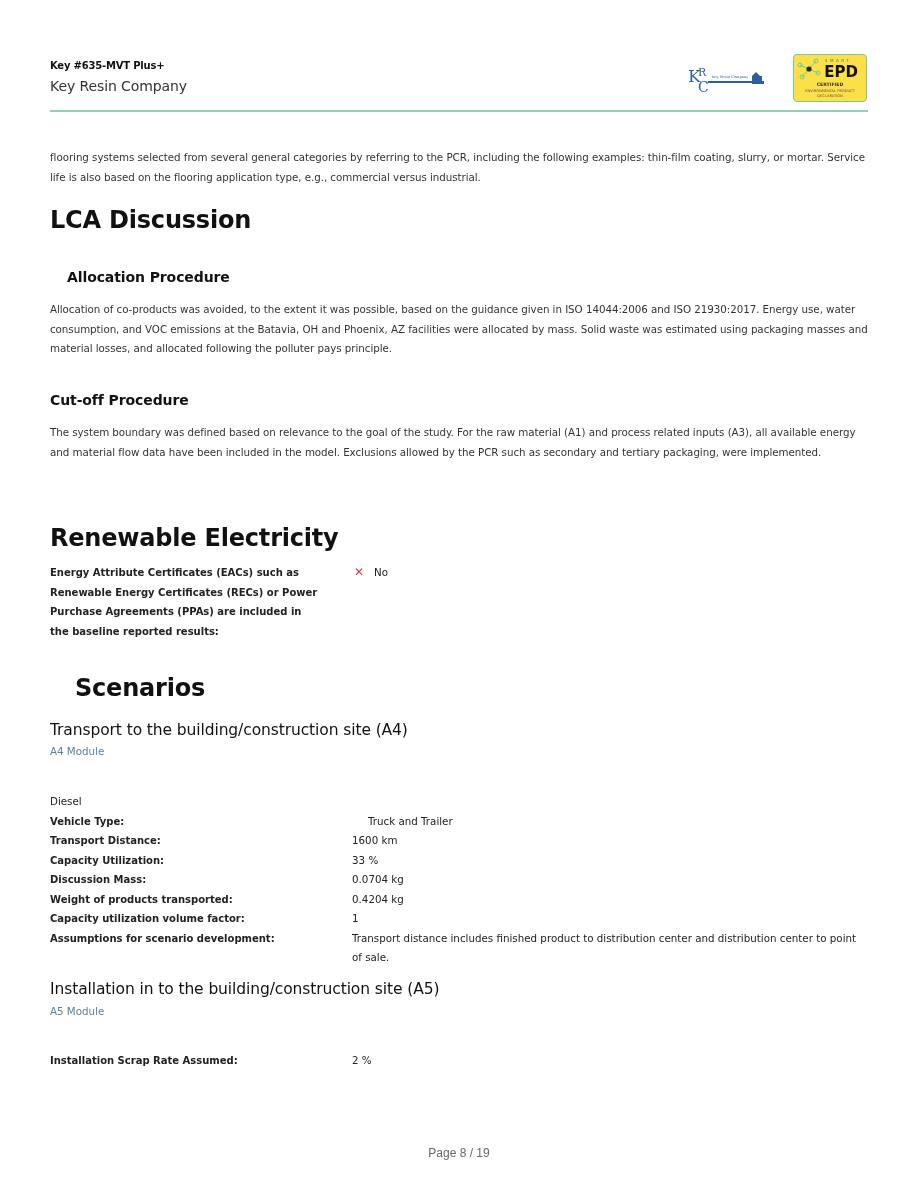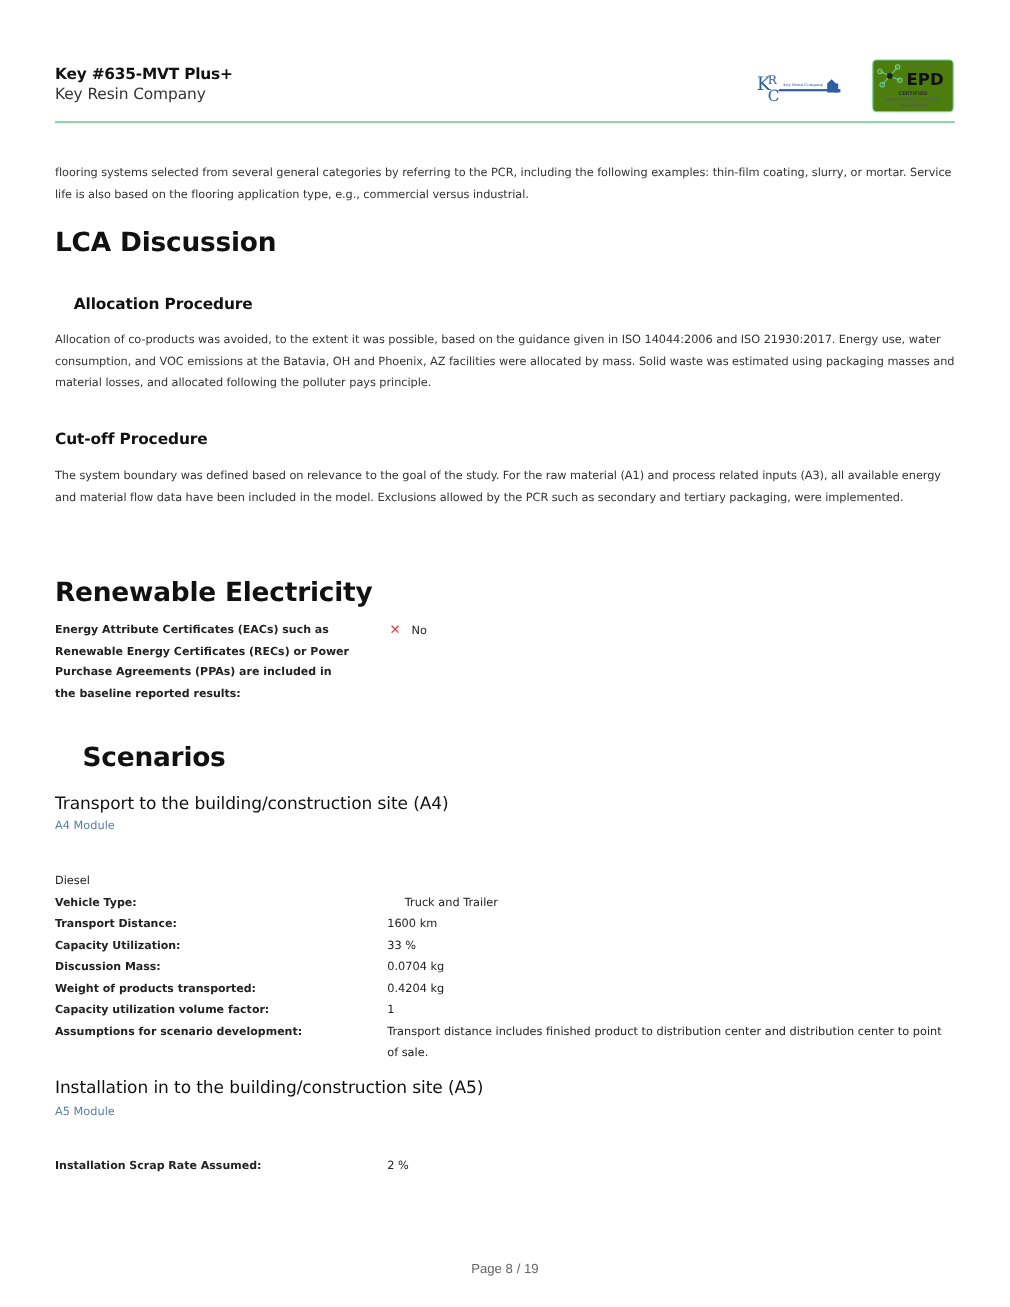--- a/index.html
+++ b/index.html
@@ -6,28 +6,28 @@
     html, body { width: 918px; height: 1188px; background: #ffffff; }
     body {
       position: relative;
       font-family: "DejaVu Sans", sans-serif;
       color: #222222;
       overflow: hidden;
     }
 
     
     .header { position: absolute; left: 50px; top: 56px; width: 818px; height: 56px; }
-    .product-title { position: absolute; left: 0; top: 4px; font-size: 14px; font-weight: bold; color: #111; letter-spacing: -0.2px; }
+    .product-title { position: absolute; left: 0; top: 4px; font-size: 10px; font-weight: bold; color: #111; letter-spacing: -0.2px; }
     .company-name { position: absolute; left: 0; top: 22px; font-size: 14px; color: #333; letter-spacing: -0.1px; }
     .header-rule { position: absolute; left: 50px; top: 110px; width: 818px; height: 2px; background: #8fd3b3; }
 
     .krc-logo { position: absolute; left: 638px; top: 6px; width: 80px; height: 34px; }
     .epd-badge {
       position: absolute; left: 743px; top: -2px; width: 74px; height: 48px;
-      border: 1.5px solid #6ccf96; border-radius: 4px; background: #4d7c0f;
+      border: 1.5px solid #6ccf96; border-radius: 4px; background: #fde047;
     }
 
     
     .body-text { font-size: 10.3px; line-height: 19.5px; color: #333; letter-spacing: -0.05px; }
     .h1 { font-size: 24px; font-weight: bold; color: #111; letter-spacing: -0.2px; }
     .h2 { font-size: 14px; font-weight: bold; color: #111; letter-spacing: -0.1px; }
     .h3 { font-size: 15.5px; color: #111; letter-spacing: -0.1px; }
     .module-link { font-size: 10.3px; color: #5a7fa0; text-decoration: none; }
 
     .abs { position: absolute; }

